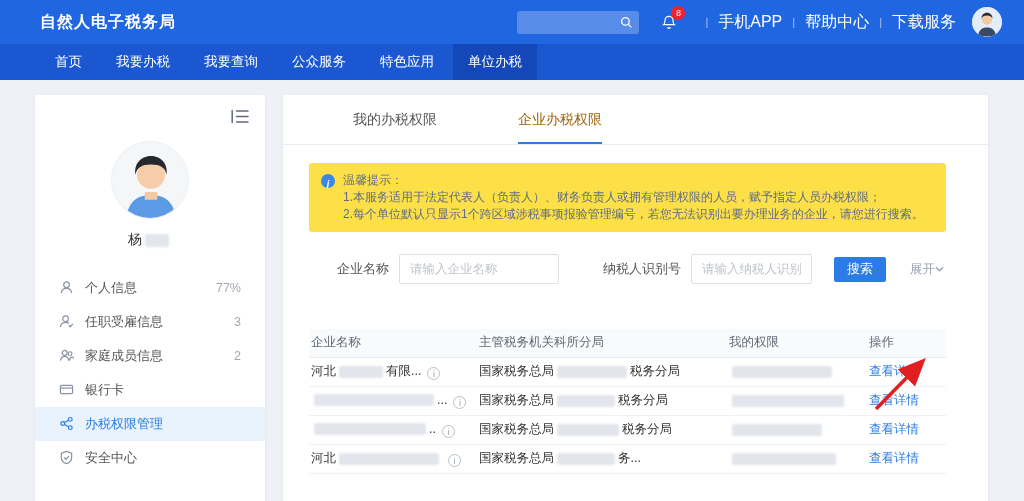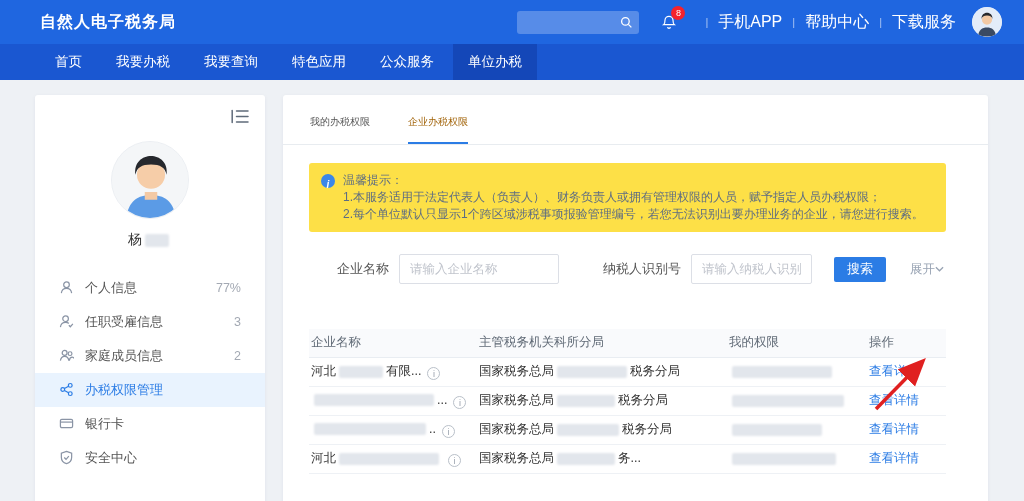--- a/index.html
+++ b/index.html
@@ -35,21 +35,21 @@
   .menu-item { height:34px; display:flex; align-items:center; padding:0 24px; font-size:13px; color:#555; cursor:pointer; }
   .menu-item .mi-icon { width:16px; height:16px; margin-right:10px; color:#8a94a5; line-height:0; flex:none; }
   .menu-item .mi-label { flex:1; }
   .menu-item .mi-value { color:#a3a9b3; font-size:12.5px; }
   .menu-item.active { background:#e9f3fe; color:#2b7ce5; }
   .menu-item.active .mi-icon { color:#2b7ce5; }
 
   
   .main { flex:1; height:560px; position:relative; }
   .tabs { display:flex; gap:38px; padding:0 0 0 27px; border-bottom:1px solid #e8ecf0; height:50px; align-items:flex-end; }
-  .tab { font-size:10px; color:#555; padding-bottom:13px; cursor:pointer; border-bottom:2px solid transparent; white-space:nowrap; }
+  .tab { font-size:14px; color:#555; padding-bottom:13px; cursor:pointer; border-bottom:2px solid transparent; white-space:nowrap;margin-left:43px; }
   .tab.active { color:#a16207; border-bottom-color:#2b7ce5; }
 
   .inner { margin:0 42px 0 26px; }
 
   .notice { margin-top:18px; background:#fde047; border-radius:3px; padding:9px 14px 9px 12px; display:flex; }
   .info-badge { width:14px; height:14px; border-radius:50%; background:#3b87e8; color:#fff; flex:none; margin:2px 8px 0 0; text-align:center; }
   .info-badge::before { content:"i"; font-size:10px; line-height:14px; font-weight:bold; font-style:italic; }
   .notice-text { font-size:12px; color:#5e6d82; line-height:17px; }
 
   .filter-row { margin-top:22px; margin-left:28px; display:flex; align-items:center; }
@@ -106,22 +106,22 @@
         <circle cx="50" cy="42" r="17" fill="#f3c9a4"></circle>
         <path d="M32 40c-1-14 8-21 18-21s19 7 18 21c-1-8-7-12-18-12s-17 4-18 12z" fill="#27292e"></path>
       </svg>
   </div>
 </header>
 
 <nav class="navbar">
   <div class="nav-item">首页</div>
   <div class="nav-item">我要办税</div>
   <div class="nav-item">我要查询</div>
+  <div class="nav-item">公众服务</div>
   <div class="nav-item">特色应用</div>
-  <div class="nav-item">公众服务</div>
   <div class="nav-item active">单位办税</div>
 </nav>
 
 <div class="content">
 
   <aside class="sidebar card">
     <span class="collapse-btn">
       <svg width="18" height="15" viewBox="0 0 18 15" stroke="#5f6b7a" stroke-width="1.5" stroke-linecap="round">
           <line x1="1.2" y1="1.5" x2="1.2" y2="13.5"></line>
           <line x1="5.5" y1="2" x2="17" y2="2"></line>
@@ -162,37 +162,37 @@
       <li class="menu-item">
         <span class="mi-icon"><svg viewBox="0 0 16 16" width="15" height="15" fill="none" stroke="currentColor" stroke-width="1.3">
               <circle cx="6" cy="5.2" r="2.6"></circle>
               <path d="M1.5 13.5c.4-3 2-4.6 4.5-4.6s4.1 1.6 4.5 4.6"></path>
               <circle cx="11.8" cy="6" r="2"></circle>
               <path d="M11 13.5c.3-2.4 1.4-3.7 3-3.7.8 0 1.5.4 2 1.2"></path>
             </svg></span>
         <span class="mi-label">家庭成员信息</span>
         <span class="mi-value">2</span>
       </li>
+      <li class="menu-item">
+        <span class="mi-icon"><svg viewBox="0 0 16 16" width="15" height="15" fill="none" stroke="currentColor" stroke-width="1.3">
+              <rect x="1.5" y="3.5" width="13" height="9" rx="1.5"></rect>
+              <line x1="1.5" y1="6.5" x2="14.5" y2="6.5"></line>
+            </svg></span>
+        <span class="mi-label">银行卡</span>
+        <span class="mi-value"></span>
+      </li>
       <li class="menu-item active">
         <span class="mi-icon"><svg viewBox="0 0 16 16" width="15" height="15" fill="none" stroke="currentColor" stroke-width="1.3">
               <circle cx="4" cy="8" r="2"></circle>
               <circle cx="12" cy="3.6" r="2"></circle>
               <circle cx="12" cy="12.4" r="2"></circle>
               <line x1="5.8" y1="7" x2="10.2" y2="4.6"></line>
               <line x1="5.8" y1="9" x2="10.2" y2="11.4"></line>
             </svg></span>
         <span class="mi-label">办税权限管理</span>
-        <span class="mi-value"></span>
-      </li>
-      <li class="menu-item">
-        <span class="mi-icon"><svg viewBox="0 0 16 16" width="15" height="15" fill="none" stroke="currentColor" stroke-width="1.3">
-              <rect x="1.5" y="3.5" width="13" height="9" rx="1.5"></rect>
-              <line x1="1.5" y1="6.5" x2="14.5" y2="6.5"></line>
-            </svg></span>
-        <span class="mi-label">银行卡</span>
         <span class="mi-value"></span>
       </li>
       <li class="menu-item">
         <span class="mi-icon"><svg viewBox="0 0 16 16" width="15" height="15" fill="none" stroke="currentColor" stroke-width="1.3">
               <path d="M8 1.5l5.5 2v4.2c0 3.4-2.2 5.9-5.5 6.8-3.3-.9-5.5-3.4-5.5-6.8V3.5z"></path>
               <path d="M5.6 8l1.9 1.9 3-3.4"></path>
             </svg></span>
         <span class="mi-label">安全中心</span>
         <span class="mi-value"></span>
       </li>

